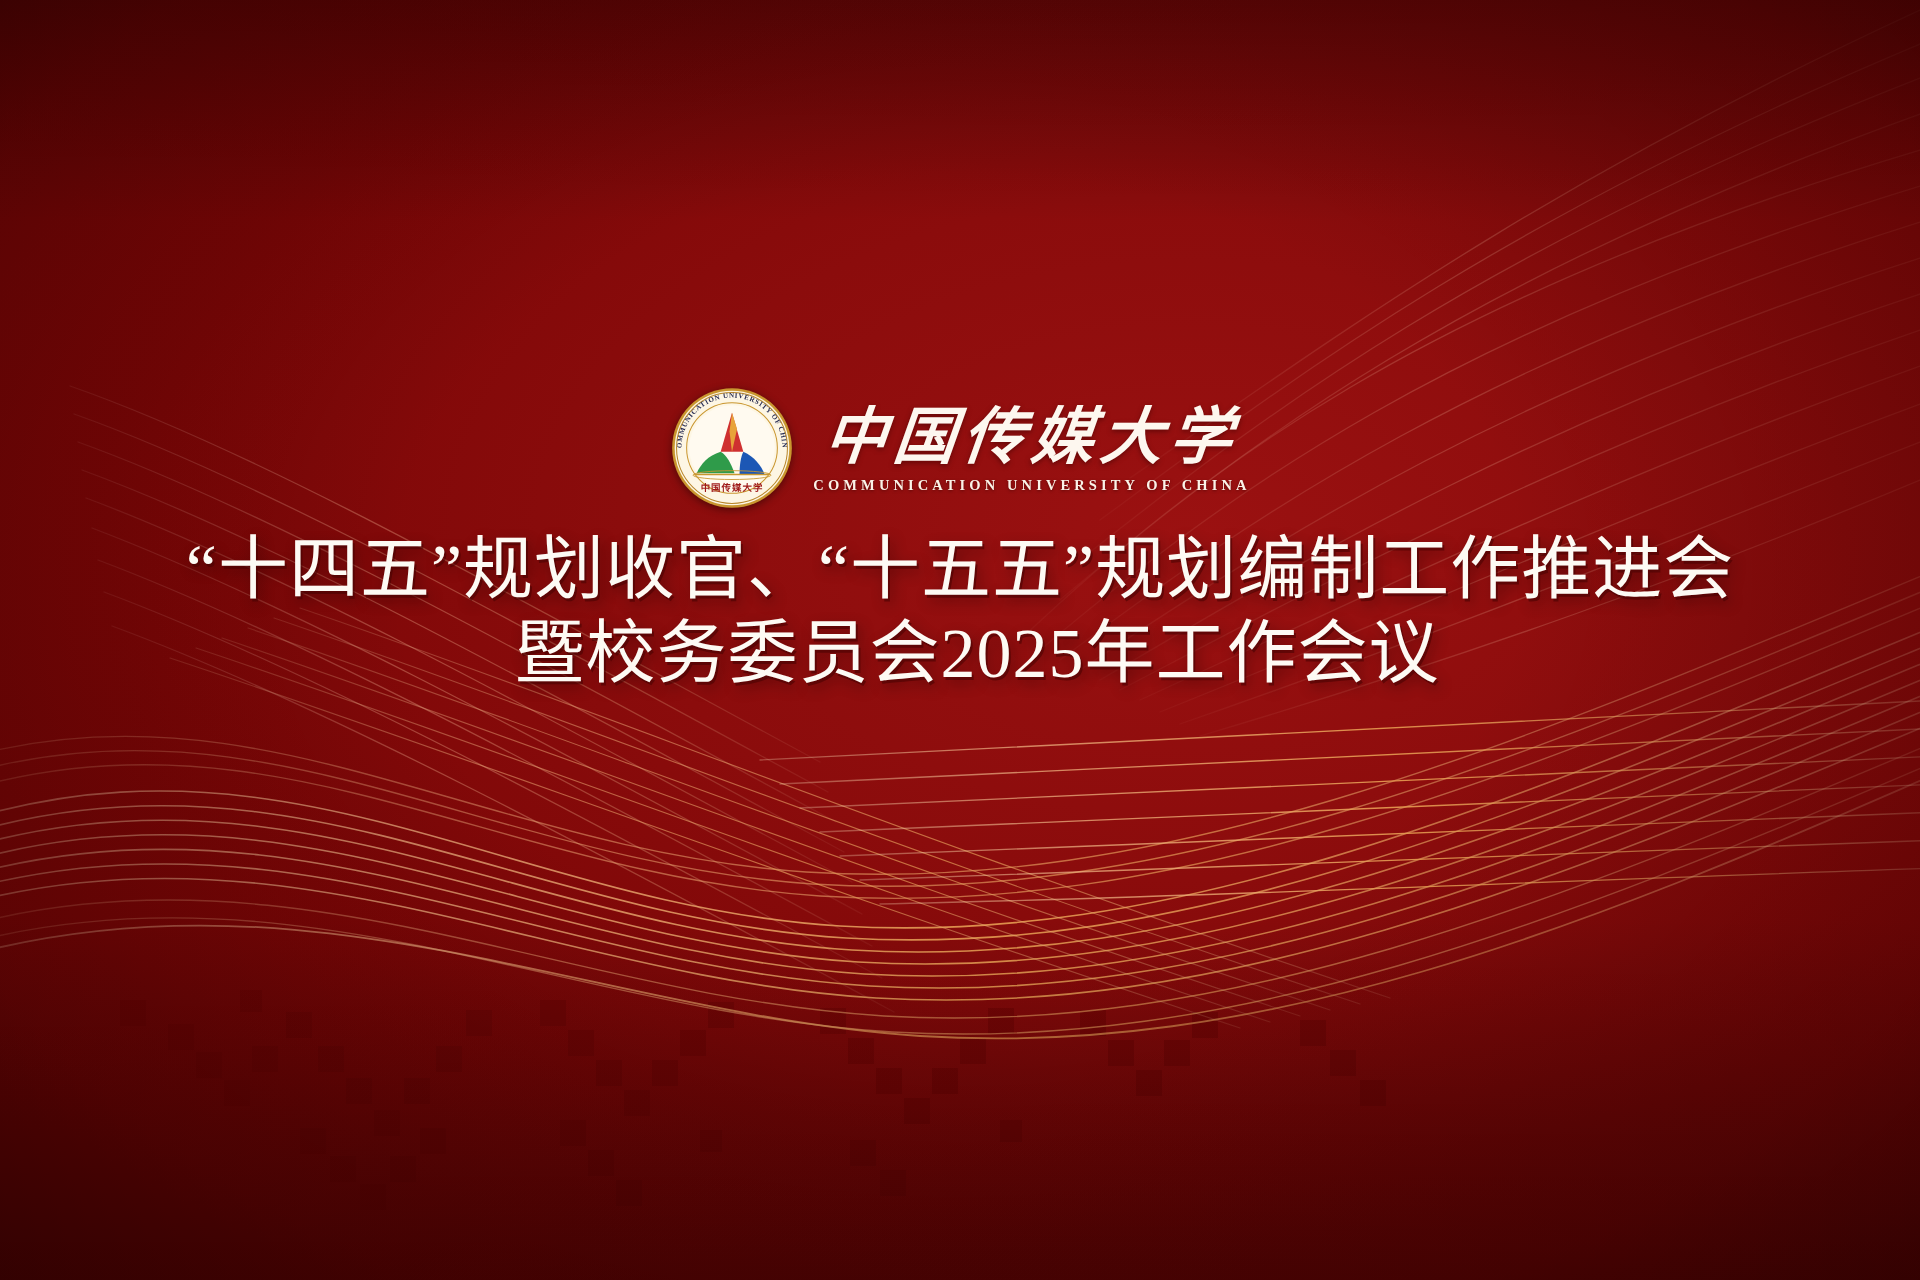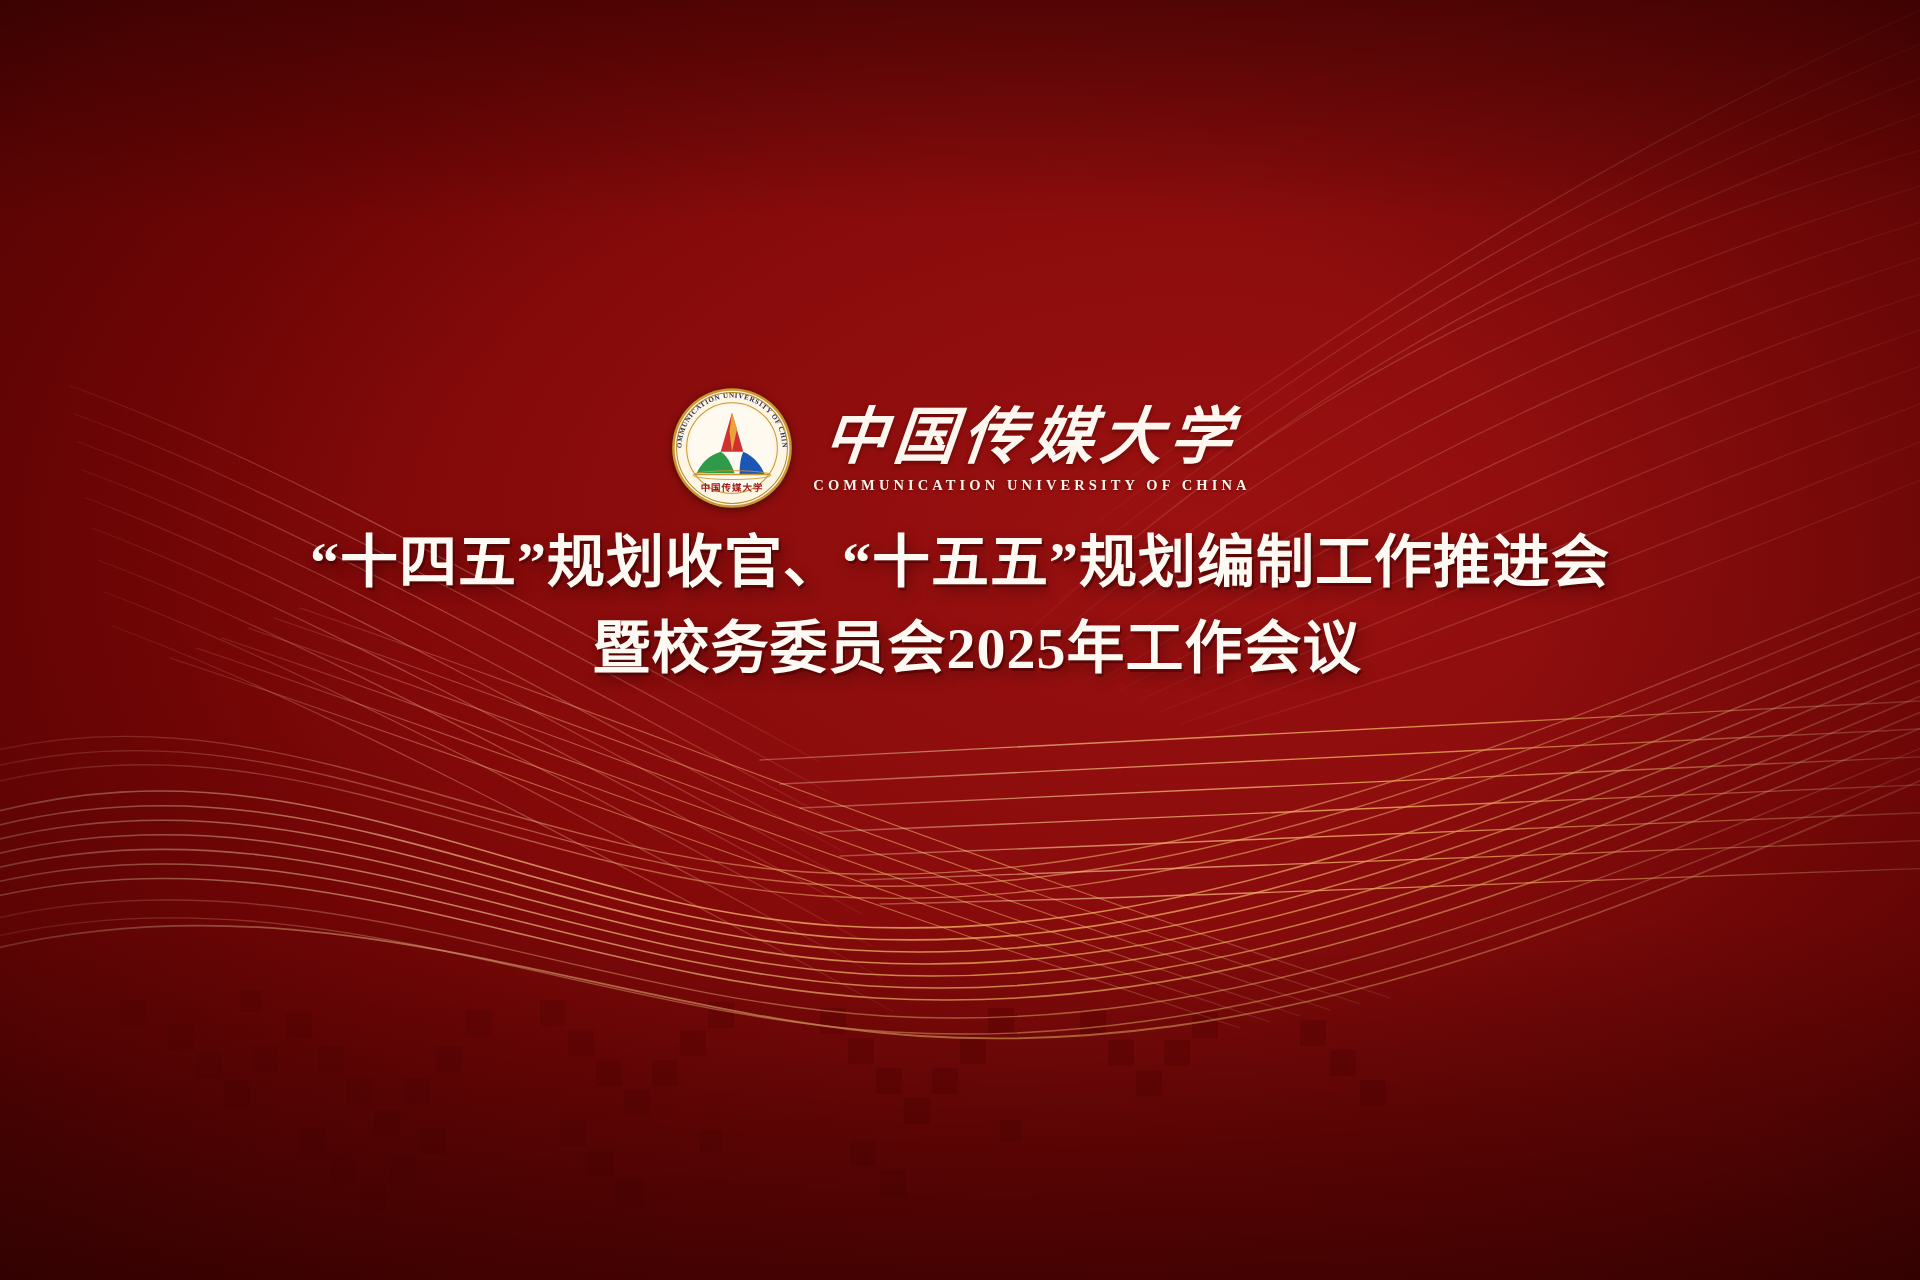--- a/index.html
+++ b/index.html
@@ -101,31 +101,31 @@
 
   
   #title-block {
     position: absolute;
     left: 0; right: 0;
     top: 530px;
     text-align: center;
   }
   .title-line {
     font-family: "Liberation Serif", "DejaVu Serif", serif;
-    font-weight: 700;
-    font-size: 58px;
+    font-weight: 400;
+    font-size: 70px;
     line-height: 1.14;
     color: #fdfaf4;
     letter-spacing: 1px;
     white-space: nowrap;
     text-shadow:
       2px 3px 0 rgba(70,2,2,0.55),
       4px 6px 14px rgba(40,0,0,0.45);
   }
-  #title-line-2 { margin-top: 20px; padding-left: 34px; }
+  #title-line-2 { margin-top: 4px; padding-left: 34px; }
 </style>
 </head>
 <body>
 
 <div id="stage">
 
   <div class="bg-base"></div>
 
   <svg class="watermark-svg" viewBox="0 0 1920 1280" preserveAspectRatio="none">
     <g fill="#6a0303" opacity="0.55">

